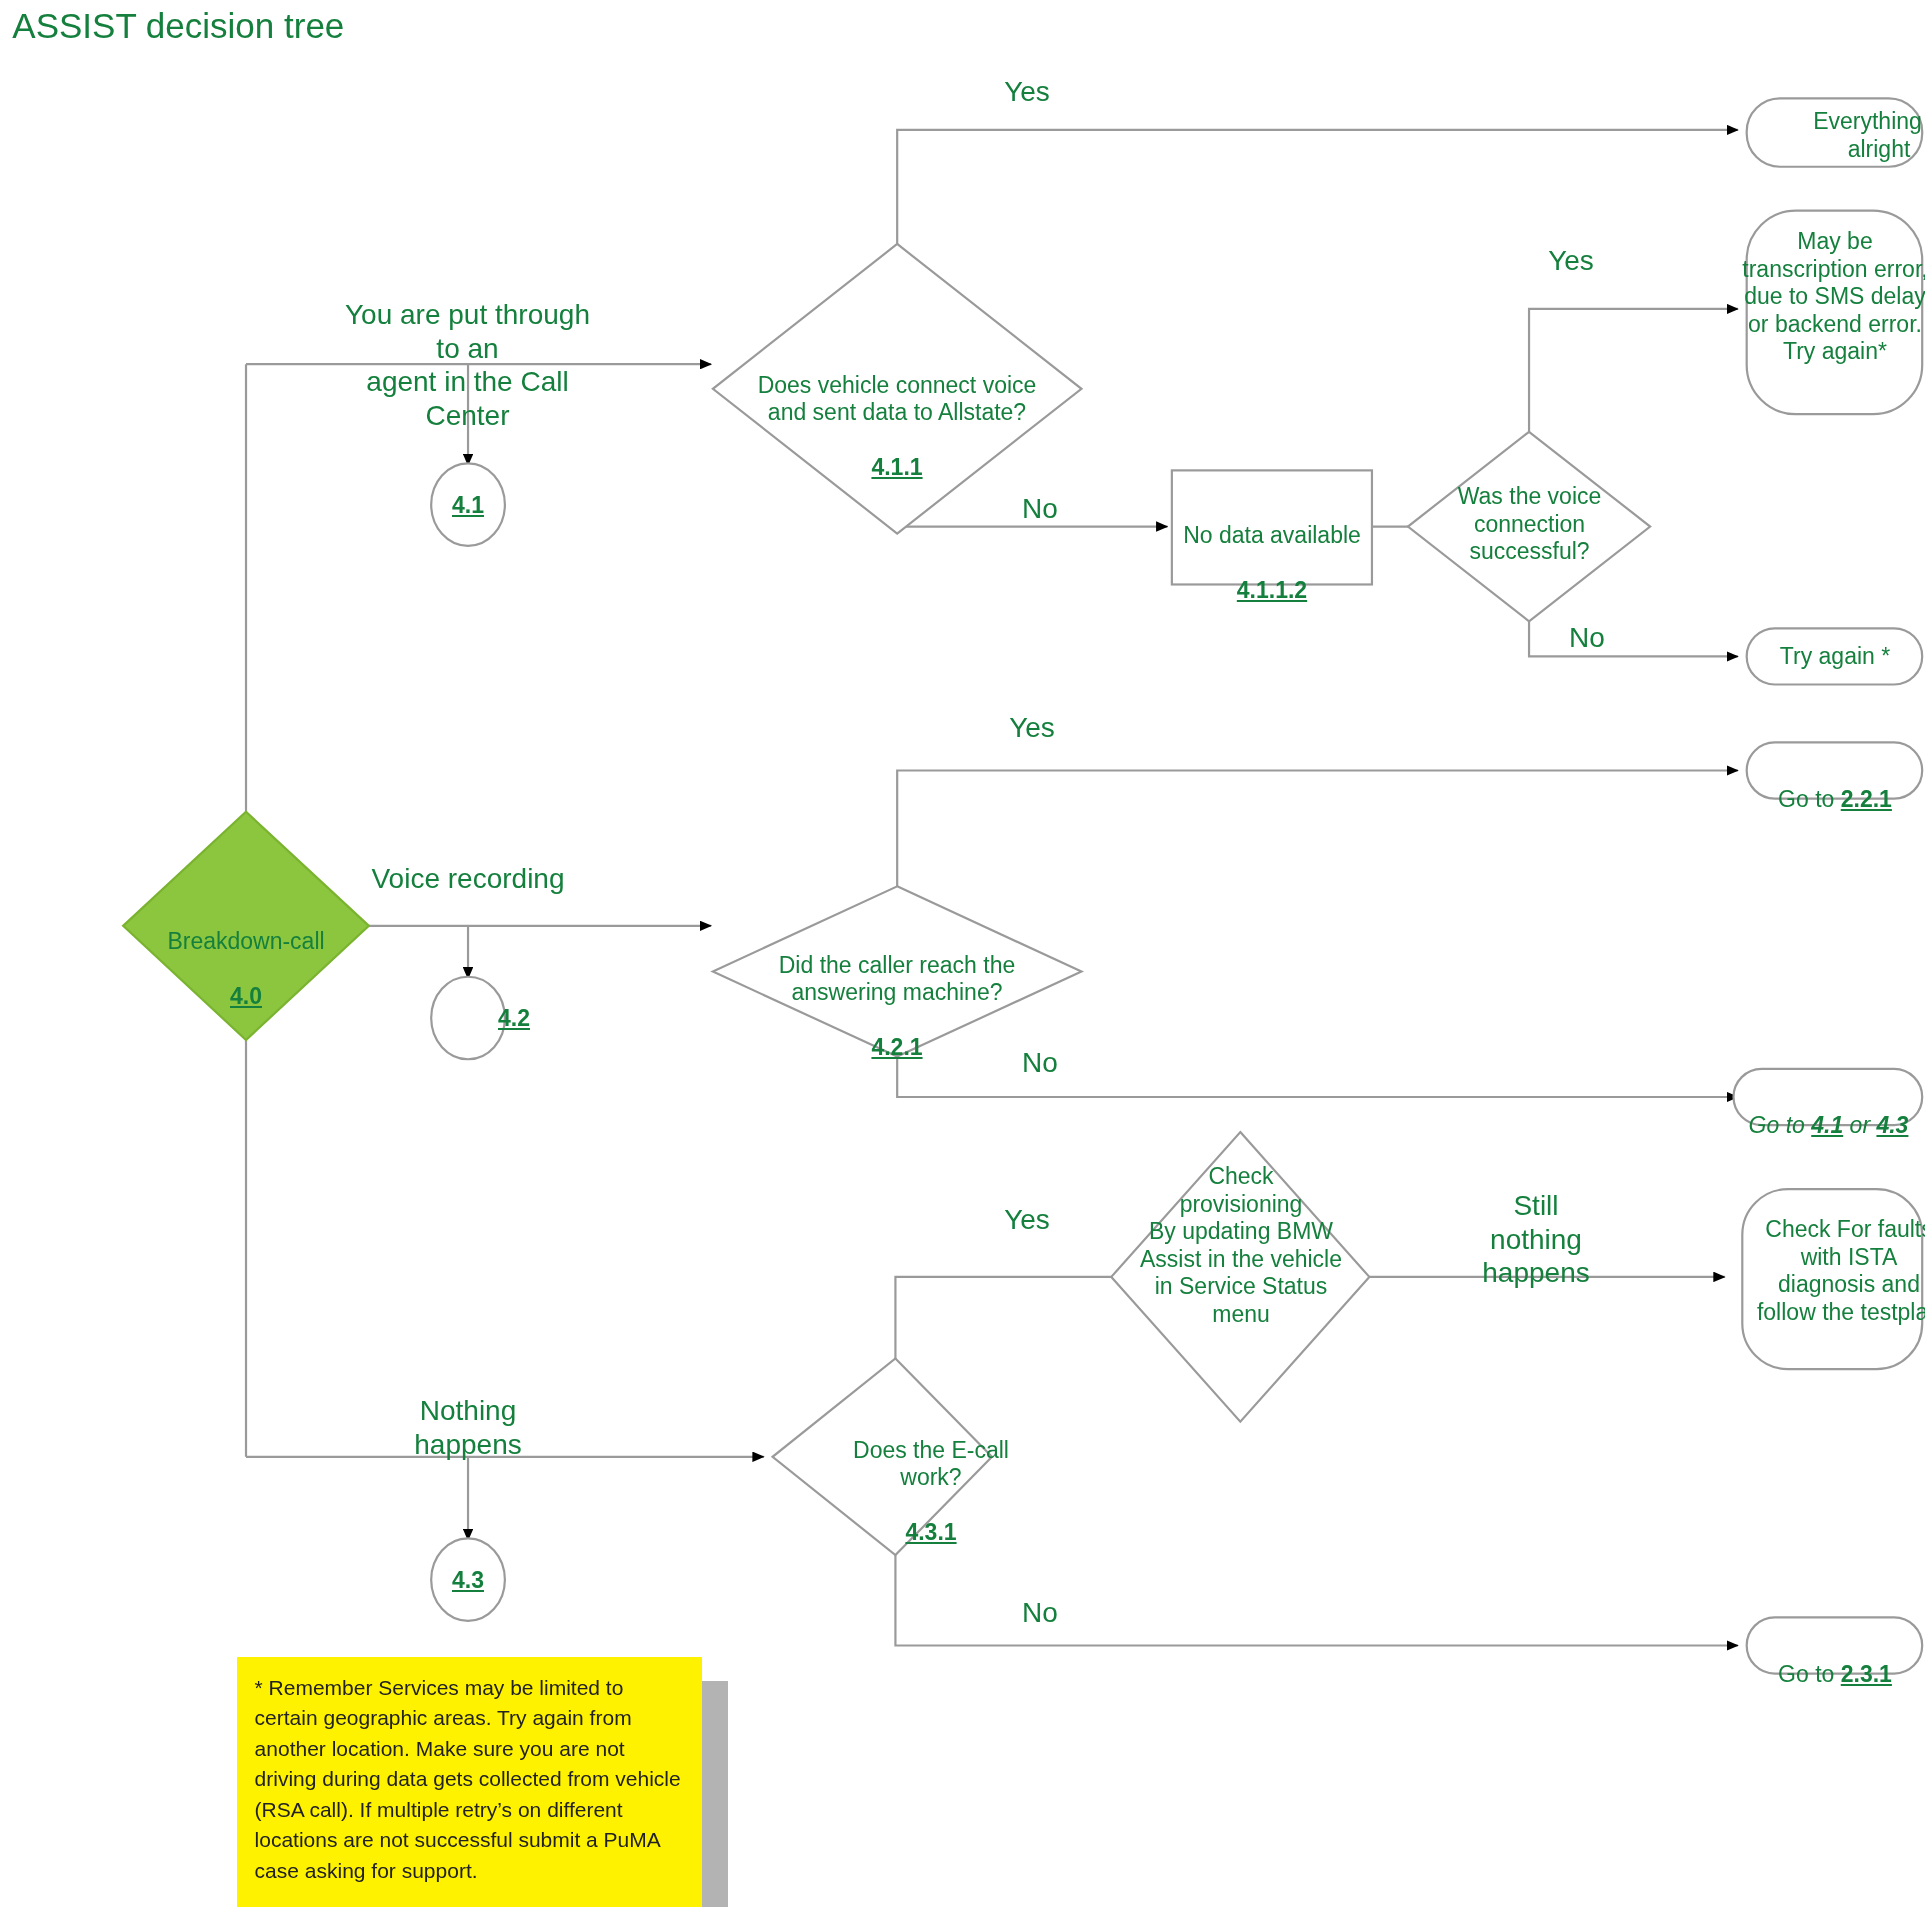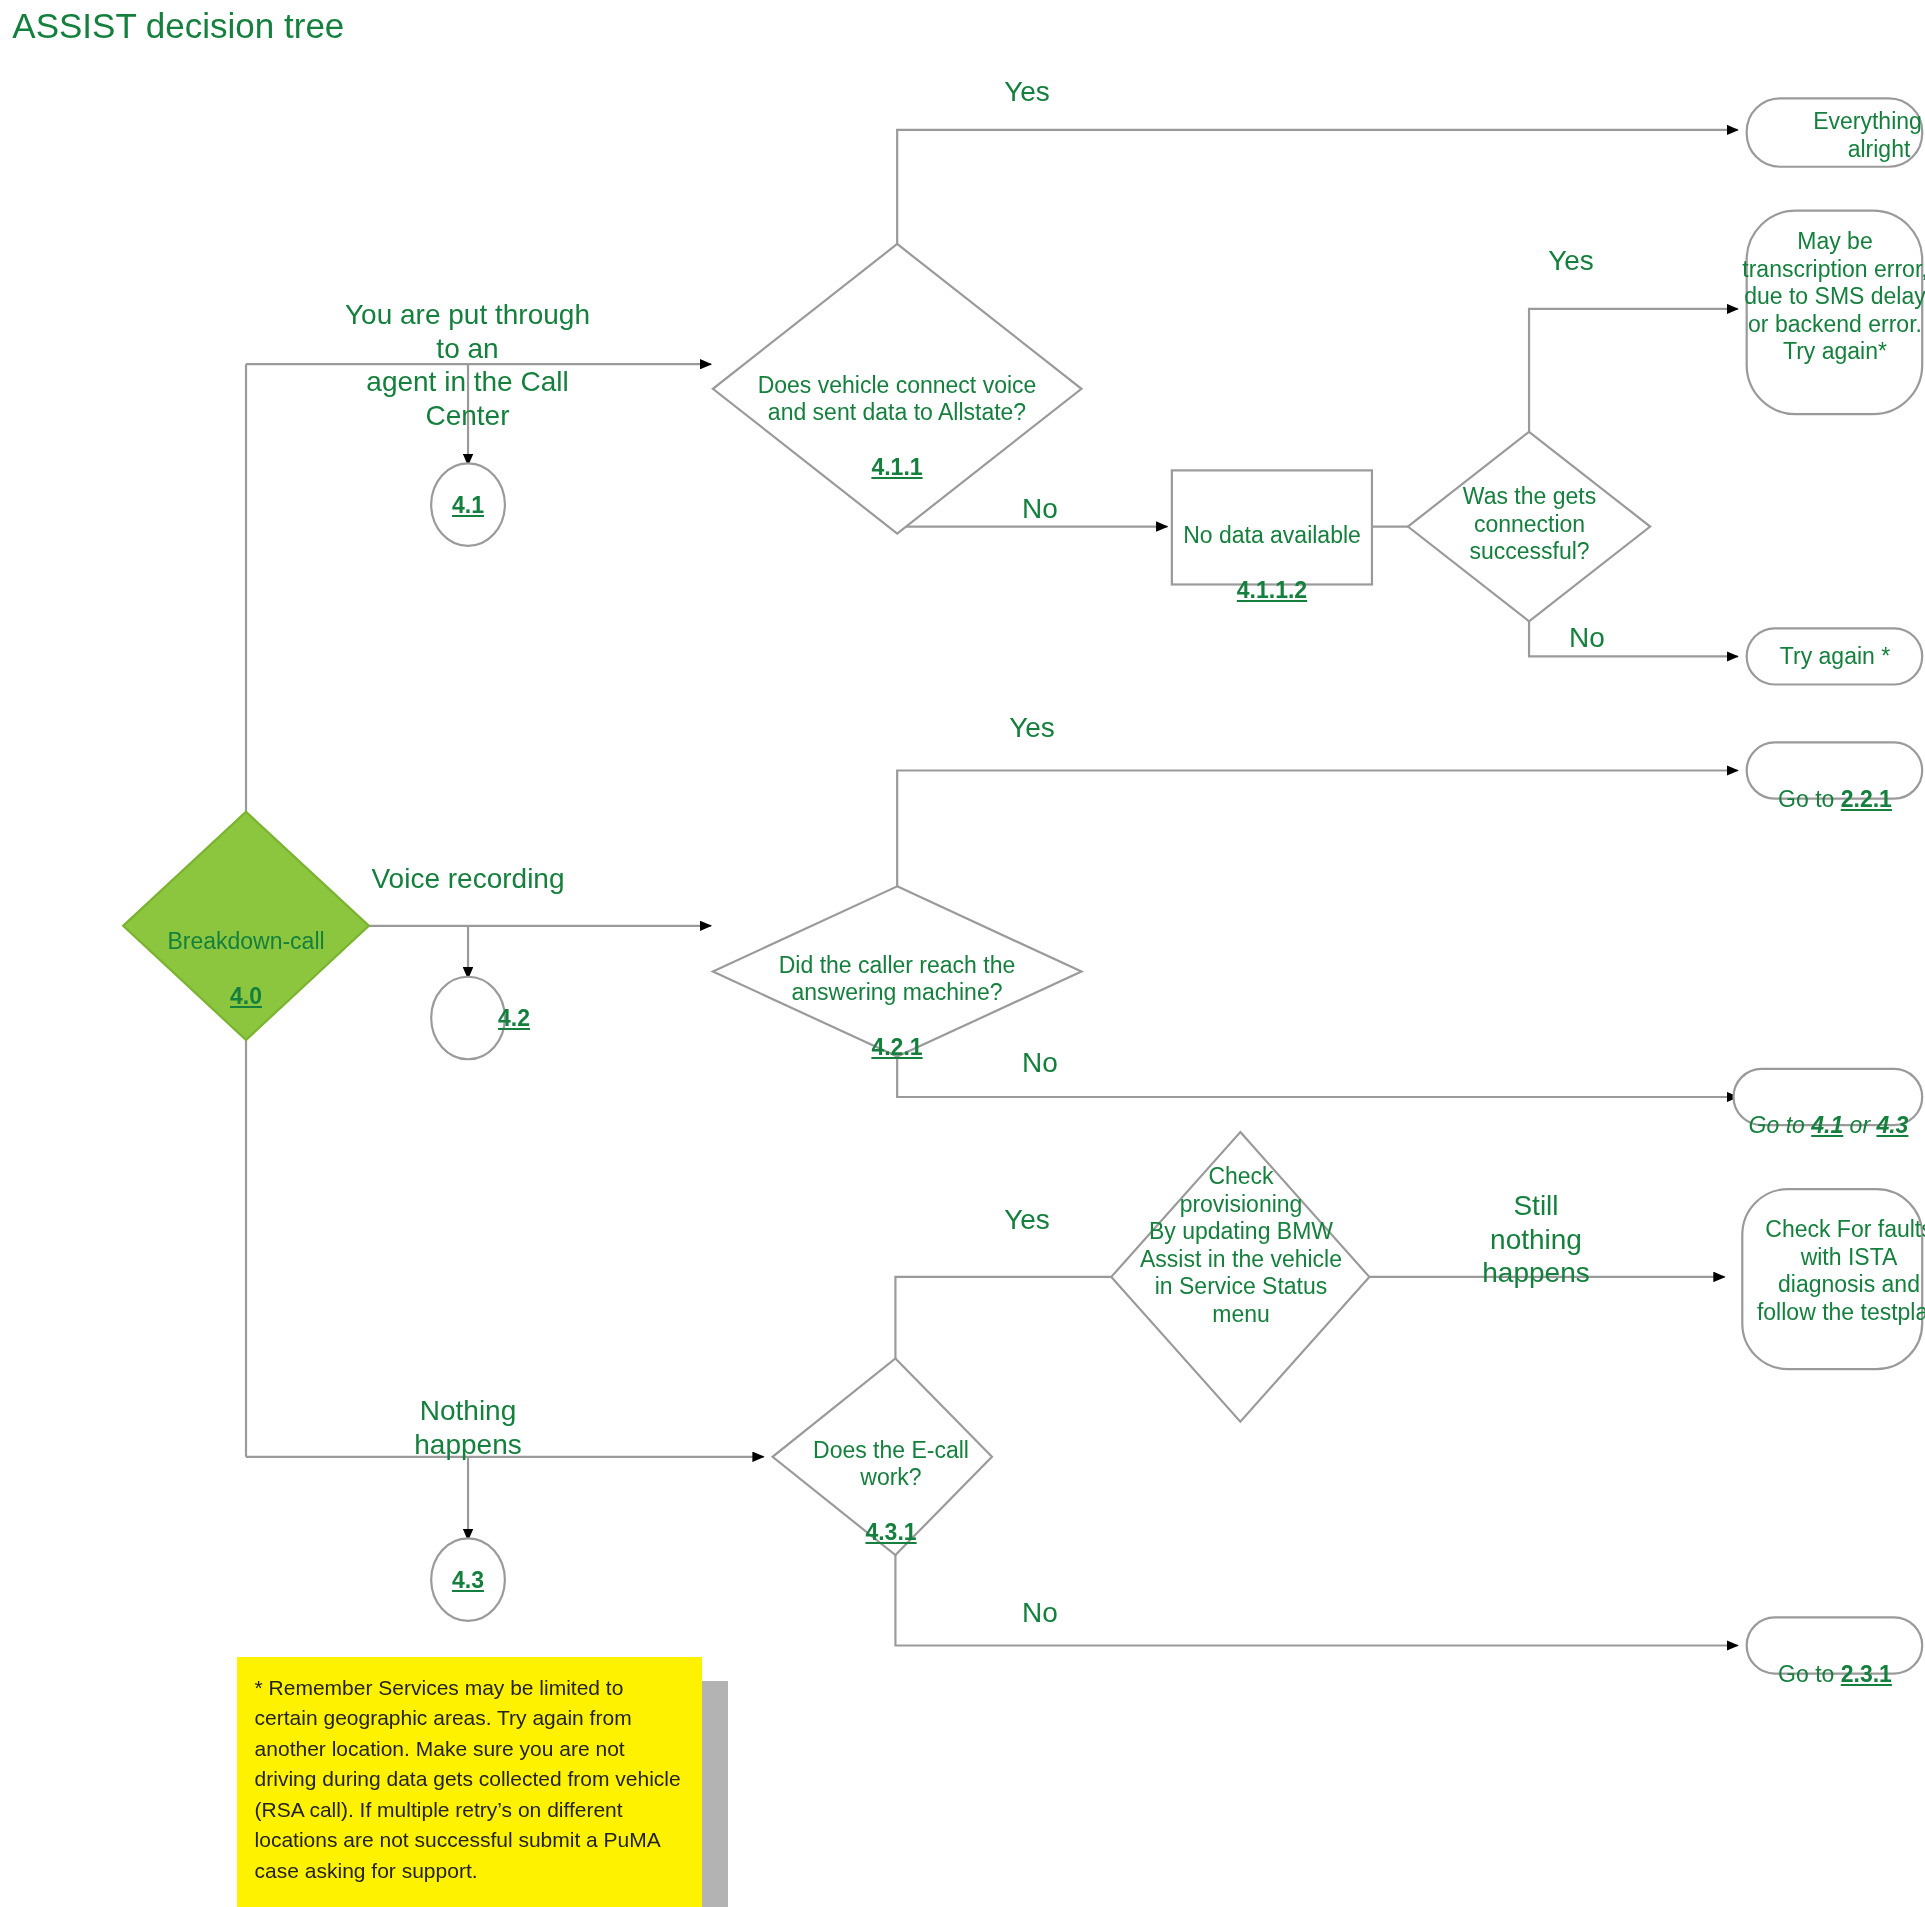--- a/index.html
+++ b/index.html
@@ -178,21 +178,21 @@
     <span>Does vehicle connect voice
 and sent data to Allstate?</span><br>
     <span class="code-ref">4.1.1</span>
   </div>
 
   <div class="lbl node-text" style="left:1172px; top:494px; width:200px;">
     <span>No data available</span><br>
     <span class="code-ref">4.1.1.2</span>
   </div>
 
-  <div class="lbl node-text" style="left:1424px; top:483px; width:211px;">Was the gets
+  <div class="lbl node-text" style="left:1424px; top:483px; width:211px;">Was the voice
 connection
 successful?</div>
 
   <div class="lbl node-text" style="left:1747px; top:108px; width:176px;margin-left:44px;">Everything is
 alright</div>
 
   <div class="lbl node-text" style="left:1742px; top:228px; width:186px;">May be
 transcription error,
 due to SMS delay
 or backend error.
@@ -207,21 +207,21 @@
   </div>
 
   <div class="lbl node-text" style="left:1747px; top:758px; width:176px;">
     <span>Go to </span><span class="code-ref">2.2.1</span>
   </div>
 
   <div class="lbl node-text" style="left:1734px; top:1084px; width:189px;font-style:italic;">
     <span>Go to </span><span class="code-ref">4.1</span><span> or </span><span class="code-ref">4.3</span>
   </div>
 
-  <div class="lbl node-text" style="left:790px; top:1409px; width:202px;">
+  <div class="lbl node-text" style="left:830px; top:1409px; width:202px;">
     <span>Does the E-call
 work?</span><br>
     <span class="code-ref">4.3.1</span>
   </div>
 
   <div class="lbl node-text" style="left:1126px; top:1163px; width:230px;">Check
 provisioning
 By updating BMW
 Assist in the vehicle
 in Service Status

